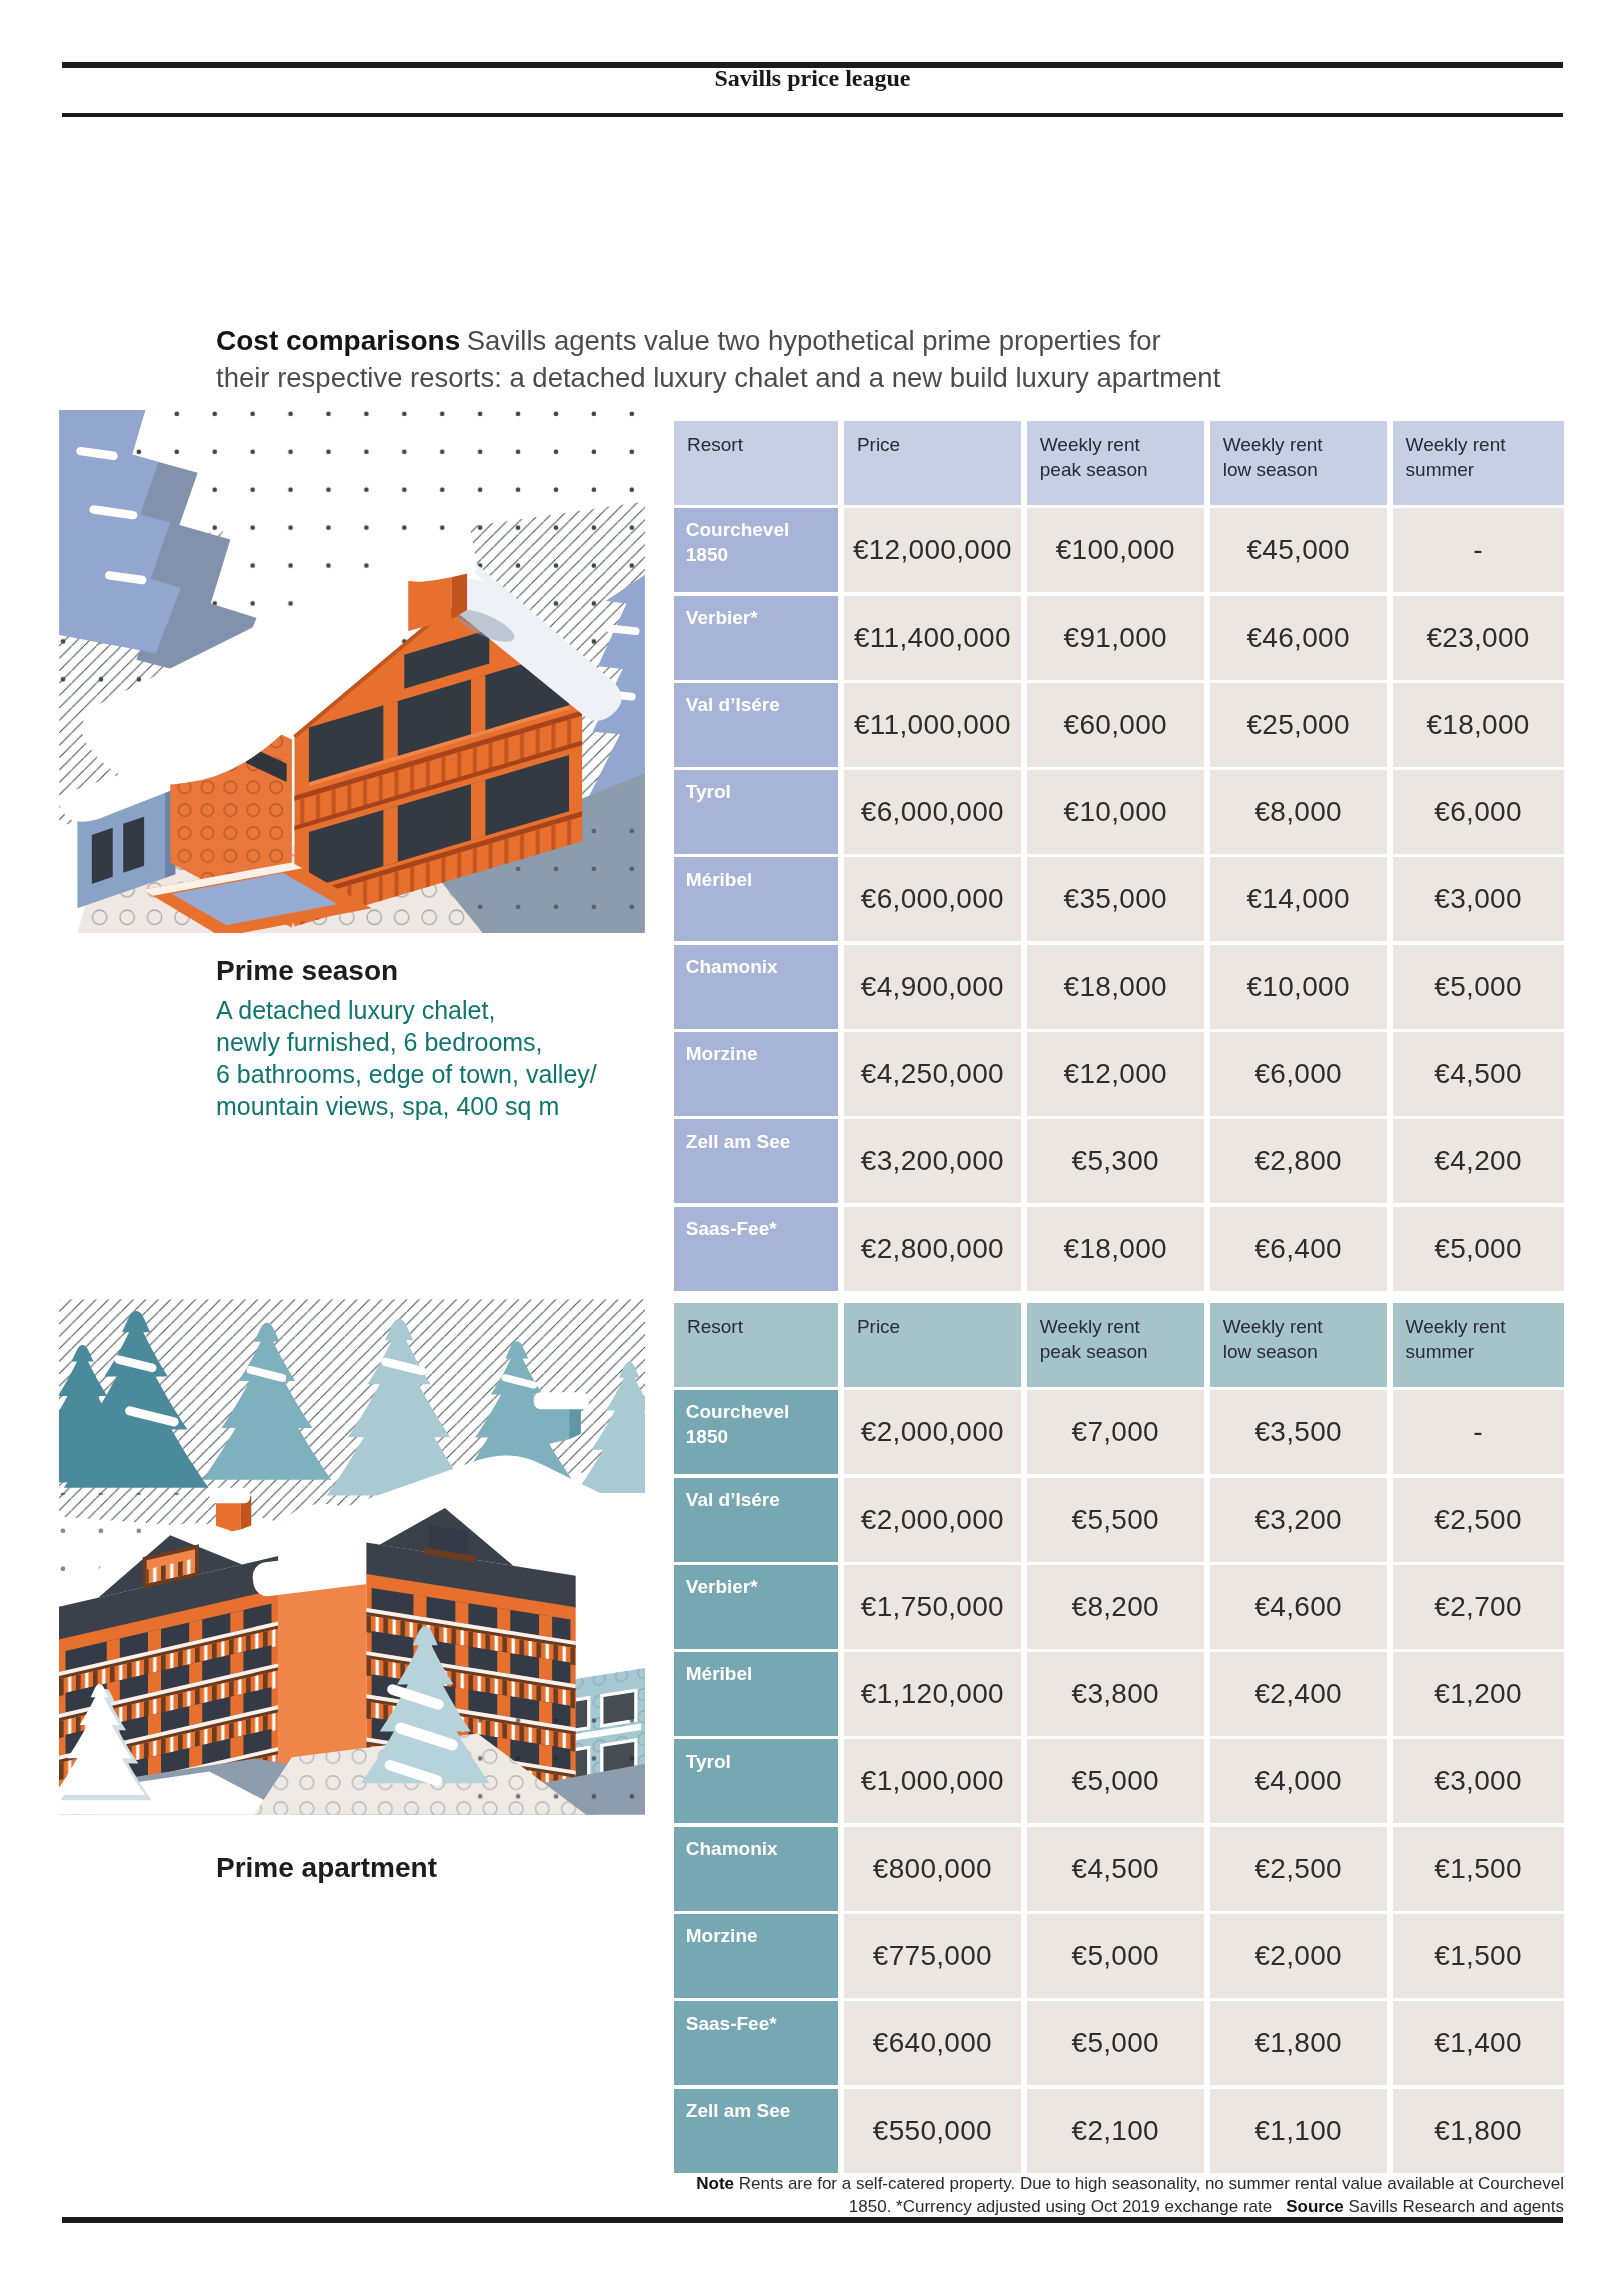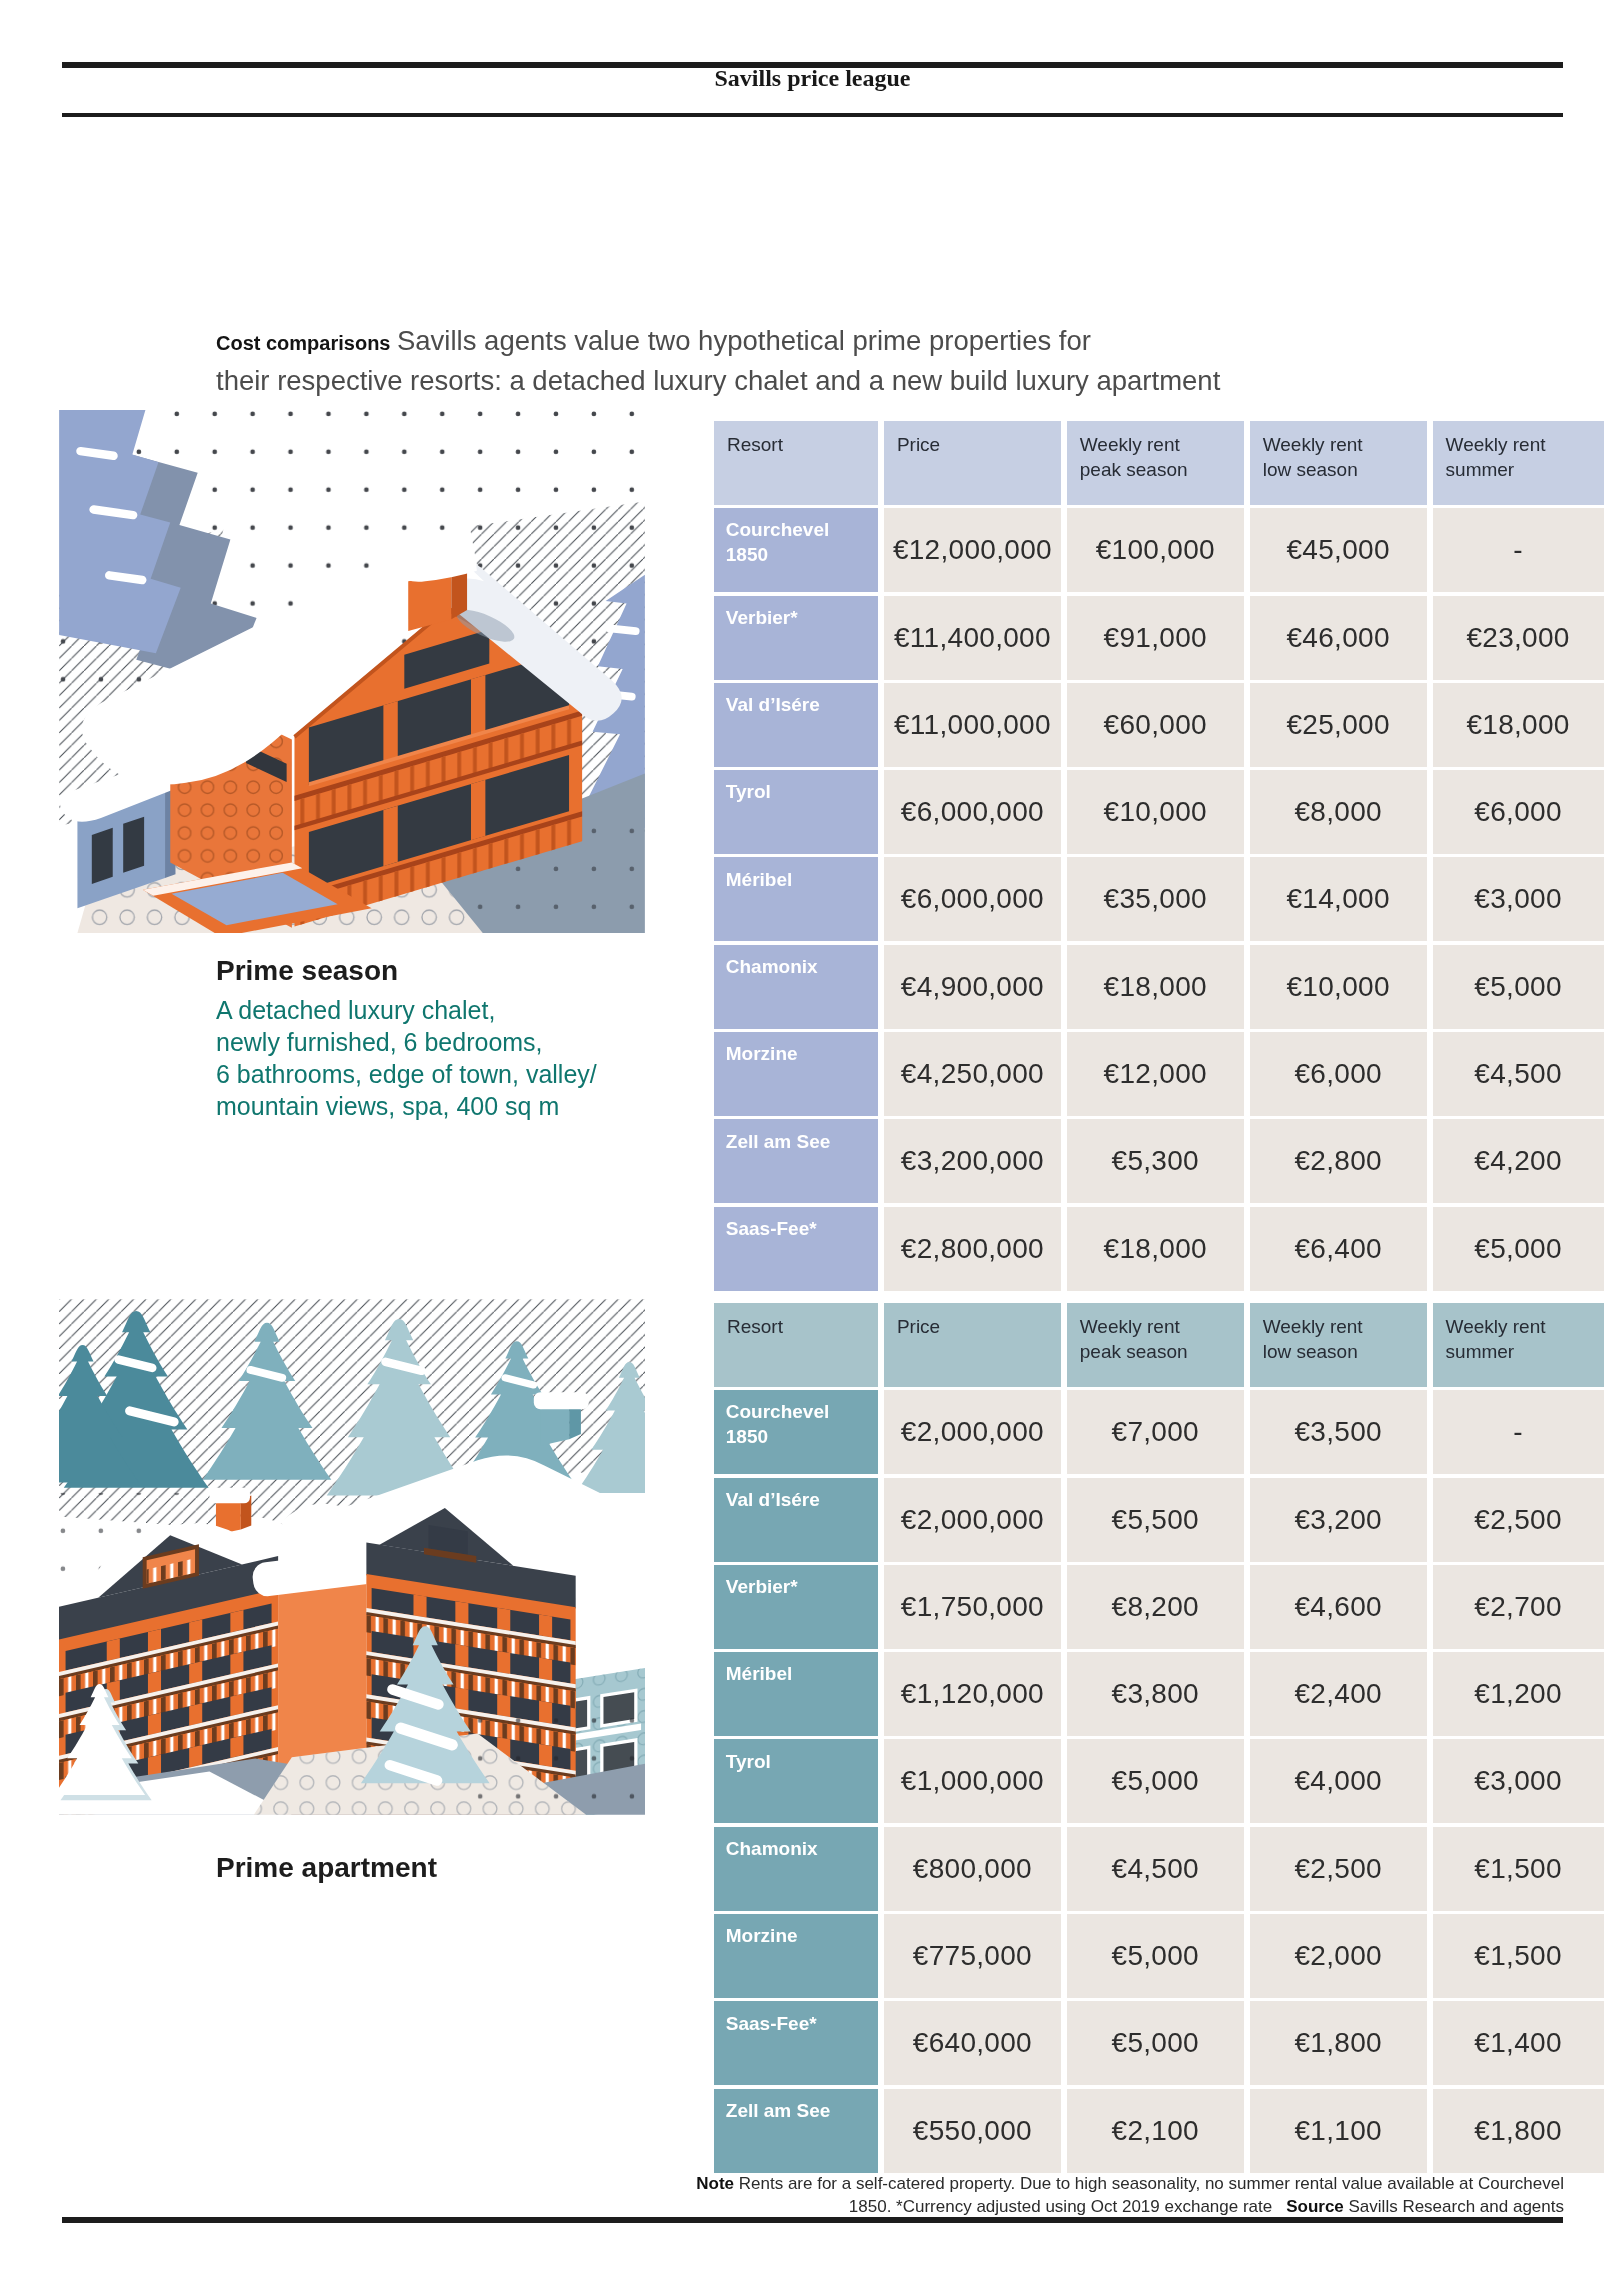--- a/index.html
+++ b/index.html
@@ -9,36 +9,36 @@
   .rule{position:absolute;left:62px;width:1501px;background:var(--rule,#1c1c1c);}
   .rule-top{top:62px;height:5.9px;}
   .rule-mid{top:113px;height:3.9px;}
   .rule-bottom{top:2217px;height:5.9px;}
 
   .masthead{position:absolute;left:62px;top:65px;width:1501px;text-align:center;
             font-family:"Liberation Serif",serif;font-weight:700;font-size:24px;color:#181818;}
 
   .intro{position:absolute;left:216px;top:322px;width:1099px;margin:0;
          font-size:27.5px;line-height:37px;color:#4c4c4c;}
-  .intro-title{font-weight:700;color:#141414;padding-right:6.5px;font-size:20px;}
+  .intro-title{font-weight:700;color:#141414;padding-right:6.5px;font-size:28px;}
   .intro-sub{white-space:pre-line;}
 
   .illu{position:absolute;left:59px;}
   #illu-chalet{top:410px;width:586px;height:523px;}
   #illu-apart{top:1299px;width:586px;height:516px;}
 
   .caption{position:absolute;left:216px;width:471px;}
   #cap-chalet{top:955px;}
   #cap-apart{top:1852px;}
   .caption h3{margin:0 0 6.5px 0;font-size:28px;color:#1d1d1d;}
   .caption p{margin:0;font-size:25px;line-height:32px;color:#0f766e;white-space:pre-line;}
 
   .rent-table{position:absolute;left:674px;width:889px;display:grid;
               grid-template-columns:164px 177px 177px 177px 171px;
-              column-gap:5.9px;row-gap:3.3px;grid-auto-rows:84px;background:#fff;margin-left:40px;}
+              column-gap:5.9px;row-gap:3.3px;grid-auto-rows:84px;background:#fff;}
   #table-chalet{top:421px;}
   #table-apart{top:1303px;}
   .cell{box-sizing:border-box;}
   .cell.head{padding:10.5px 13px 0 13px;white-space:pre-line;color:#272c35;
              font-size:19px;line-height:25px;}
   .cell.resort{padding:9.2px 11.8px 0 11.8px;color:#ffffff;font-weight:700;
                font-size:19px;line-height:25px;}
   .cell.val{display:flex;align-items:center;justify-content:center;
             background:var(--cell-bg,#ebe6e1);color:#2d2d2d;font-size:28px;
             font-weight:300;font-stretch:92.5%;letter-spacing:0.3px;}

